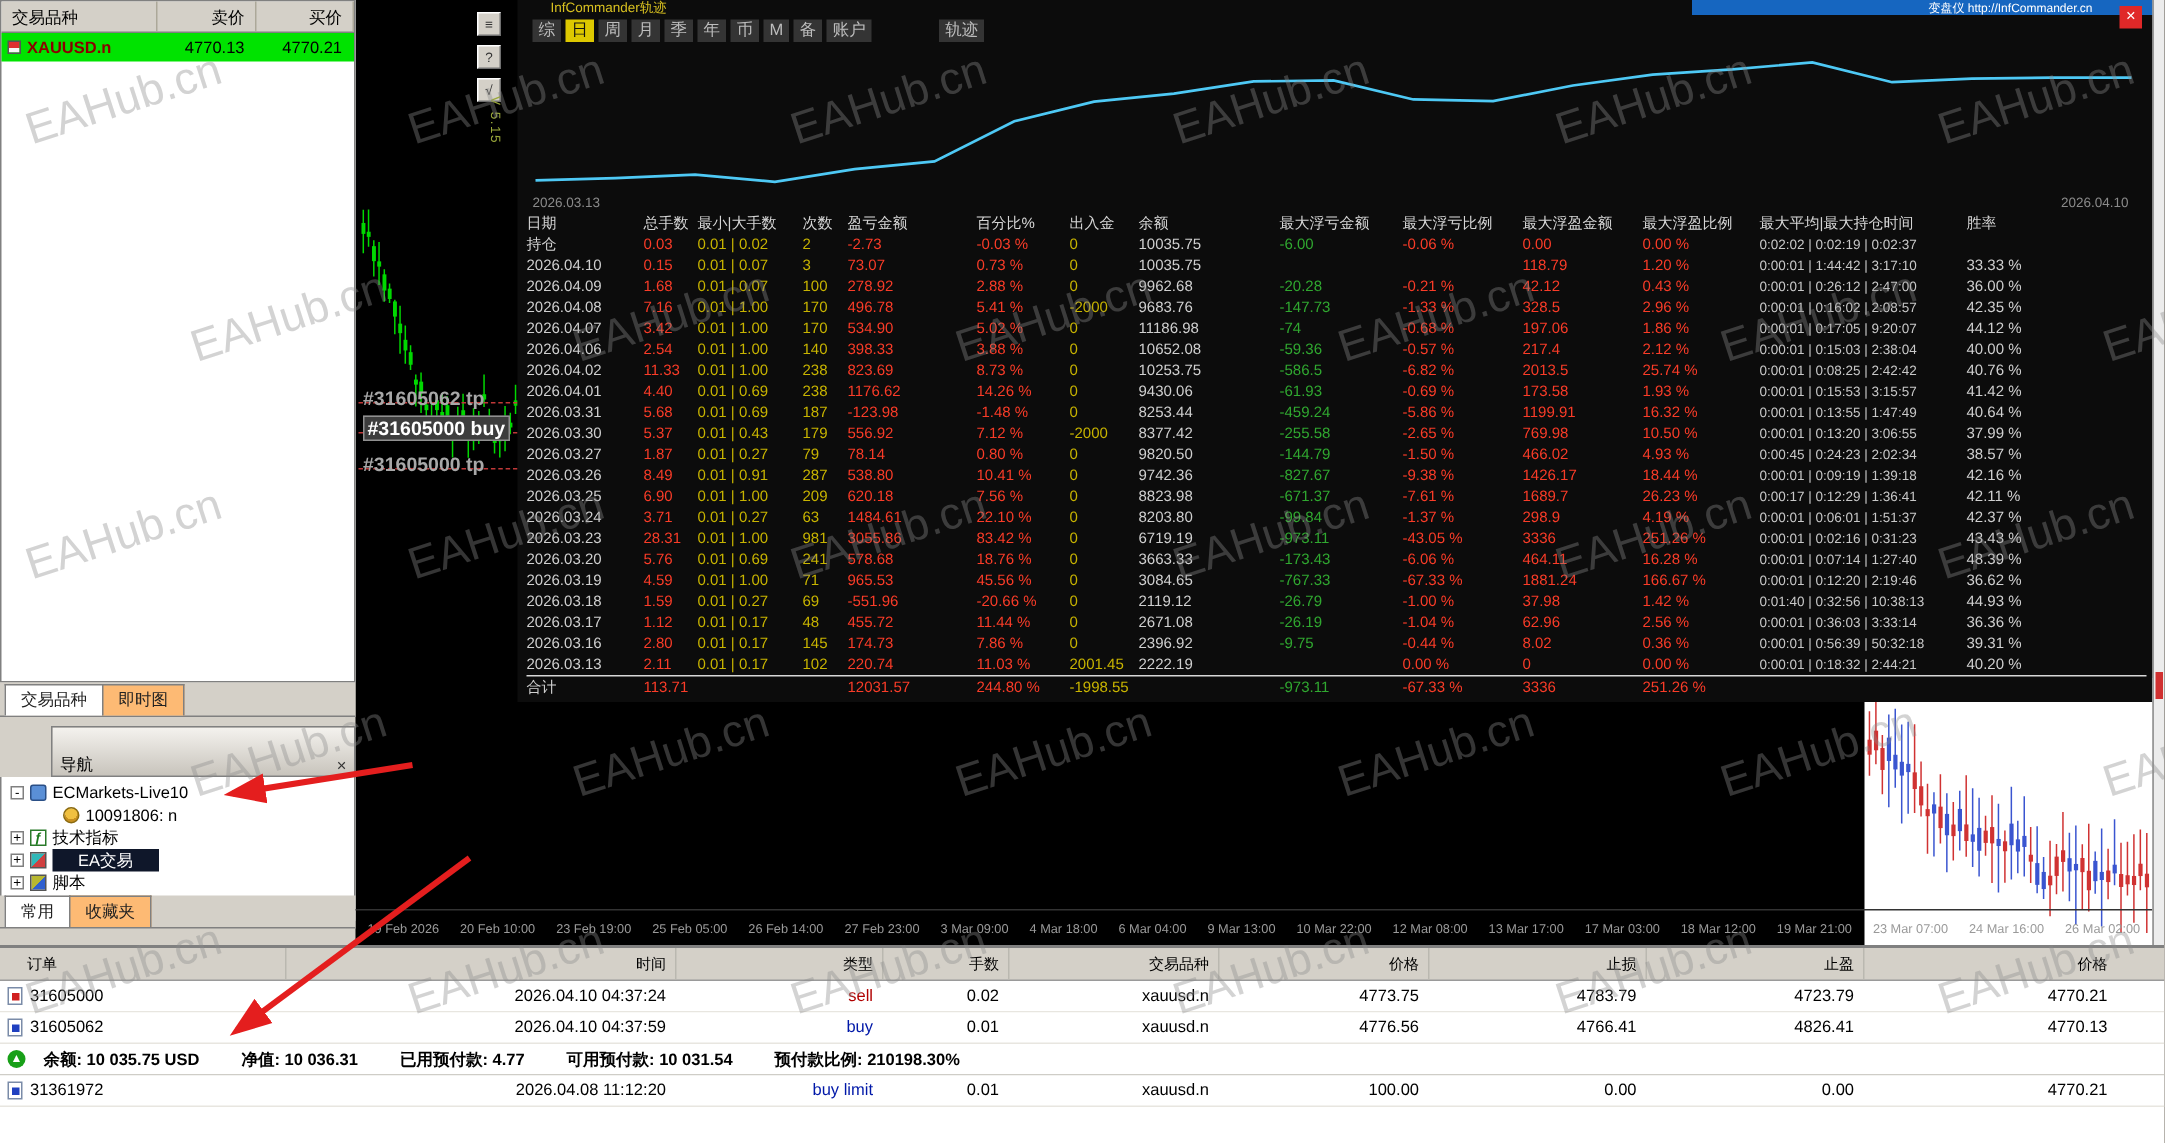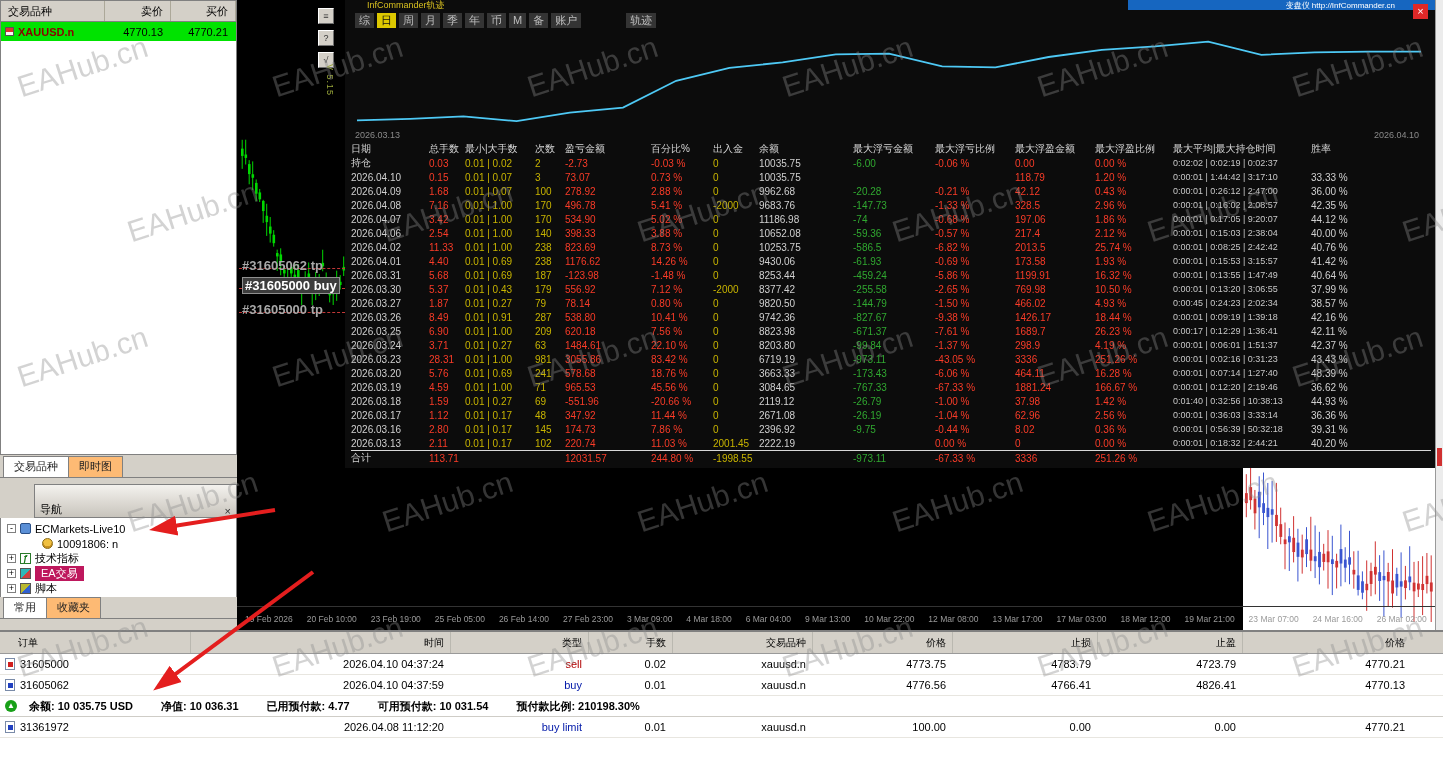--- a/index.html
+++ b/index.html
@@ -73,21 +73,21 @@
   .nav-row{height:15px;display:flex;align-items:center;gap:4px;font-size:11px;color:#000;}
   .expand-box{width:9px;height:9px;border:1px solid #808080;background:#fff;font-size:9px;line-height:7px;
     text-align:center;color:#000;flex:none;}
   .expand-spacer{width:9px;flex:none;}
   .nav-ic{width:11px;height:11px;flex:none;font-style:normal;}
   .ic-server{background:#5a8fd6;border:1px solid #2a4f86;border-radius:2px;}
   .ic-account{background:radial-gradient(circle at 50% 35%,#f0c040 55%,#c89020 56%);border:1px solid #8a6a10;border-radius:50%;}
   .ic-indicators{background:#fff;border:1px solid #2a7a2a;color:#1a7a1a;font-weight:bold;font-size:9px;line-height:9px;text-align:center;}
   .ic-experts{background:linear-gradient(135deg,#30b8b8 50%,#d04040 50%);border:1px solid #555;}
   .ic-scripts{background:linear-gradient(135deg,#b8b830 50%,#3060d0 50%);border:1px solid #555;}
-  .sel-label{background:#be185d;color:#fff;padding:0 6px;}
+  .sel-label{background:#0f172a;color:#fff;padding:0 17px;}
   .nav-tabs{position:absolute;left:0;top:597px;width:237px;height:22px;background:#d4d0c8;display:flex;
     align-items:flex-end;padding-left:3px;border-bottom:1px solid #808080;}
 
   
   .terminal{position:absolute;left:0;top:630px;width:1443px;height:132px;background:#fff;border-top:2px solid #808080;}
   .t-header{height:22px;display:grid;grid-template-columns:190px 260px 138px 84px 140px 140px 145px 145px 1fr;
     align-items:center;background:#d4d0c8;font-size:10px;border-bottom:1px solid #9a9a9a;}
   .t-header .tc{height:100%;display:flex;align-items:center;justify-content:flex-end;padding-right:6px;border-left:1px solid #bab8b0;}
   .t-header .tc.first{justify-content:flex-start;padding-left:18px;border-left:none;}
   .t-header .tc.last{padding-right:38px;}
@@ -527,21 +527,21 @@
             <div class="tcell c-red">37.98</div>
             <div class="tcell c-red">1.42 %</div>
             <div class="tcell c-time">0:01:40 | 0:32:56 | 10:38:13</div>
             <div class="tcell c-white">44.93 %</div>
           </div>
           <div class="trow">
             <div class="tcell c-date">2026.03.17</div>
             <div class="tcell c-red">1.12</div>
             <div class="tcell c-yel">0.01 | 0.17</div>
             <div class="tcell c-yel">48</div>
-            <div class="tcell c-red">347.92</div>
+            <div class="tcell c-red">455.72</div>
             <div class="tcell c-red">11.44 %</div>
             <div class="tcell c-yel">0</div>
             <div class="tcell c-white">2671.08</div>
             <div class="tcell c-green">-26.19</div>
             <div class="tcell c-red">-1.04 %</div>
             <div class="tcell c-red">62.96</div>
             <div class="tcell c-red">2.56 %</div>
             <div class="tcell c-time">0:00:01 | 0:36:03 | 3:33:14</div>
             <div class="tcell c-white">36.36 %</div>
           </div>

